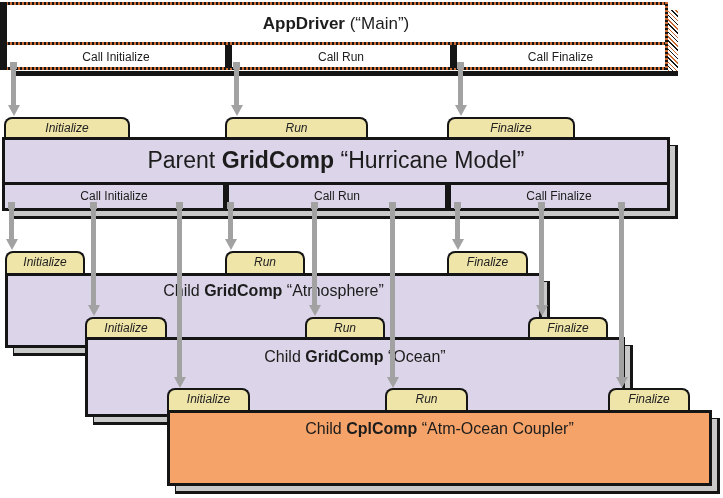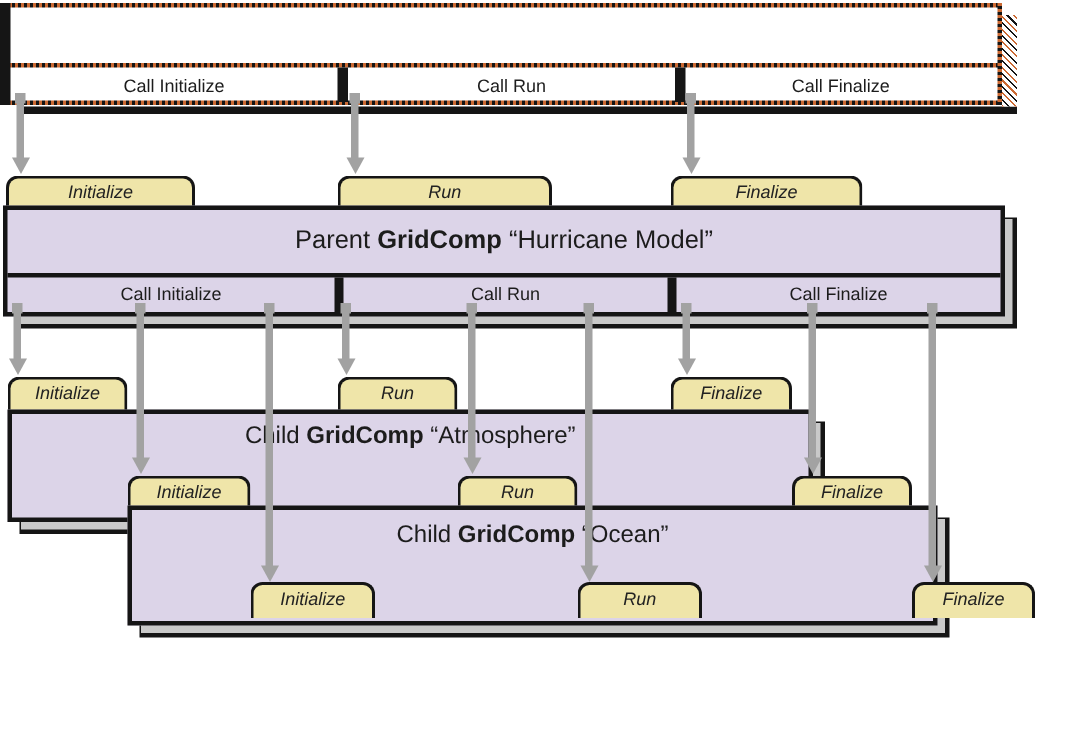--- a/index.html
+++ b/index.html
@@ -38,21 +38,21 @@
   
   .tab{position:absolute;box-sizing:border-box;background:var(--tab-cream);
        border:2px solid var(--border-black);border-bottom:none;border-radius:8px 8px 0 0;
        text-align:center;font-style:italic;font-size:12px;line-height:19px;color:#222;}
   
   .comp{position:absolute;box-sizing:border-box;background:var(--box-purple);
         border:3px solid var(--border-black);
         box-shadow:7px 7px 0 -2px var(--shadow-gray),8px 8px 0 0 var(--border-black);}
   .comp.orange{background:var(--box-orange);}
   .ctitle{text-align:center;font-size:16px;line-height:18px;}
-  #parent-box .ptitle{position:absolute;left:0;right:0;top:0;height:40px;line-height:40px;text-align:center;font-size:17px;}
+  #parent-box .ptitle{position:absolute;left:0;right:0;top:0;height:40px;line-height:40px;text-align:center;font-size:23px;}
   #parent-callrow{position:absolute;left:0;right:0;top:42px;bottom:0;border-top:3px solid var(--border-black);display:flex;}
   #parent-callrow .pcell{line-height:23px;text-align:center;font-size:12px;}
   #parent-callrow .pdiv{width:6px;background:var(--border-black);}
   .bold{font-weight:bold;}
   
   .arrow{position:absolute;width:12px;z-index:60;}
   .arrow .dot{position:absolute;left:2px;top:0;width:7px;height:7px;background:var(--arrow-gray);}
   .arrow .shaft{position:absolute;left:3px;top:3px;bottom:9px;width:5px;background:var(--arrow-gray);}
   .arrow .head{position:absolute;left:0;bottom:0;width:0;height:0;
        border-left:6px solid transparent;border-right:6px solid transparent;
@@ -66,20 +66,21 @@
   <div id="appdriver-shadow-bottom"></div>
   <div id="appdriver-shadow-right"></div>
 
   <div id="appdriver">
     <div class="dh" style="left:0;right:0;top:0;"></div>
     <div class="dh" style="left:0;right:0;top:40px;"></div>
     <div class="dh" style="left:0;right:0;bottom:0;"></div>
     <div class="dv" style="right:0;top:0;bottom:0;"></div>
     <div class="blackbar-v" style="left:0;top:0;bottom:0;"></div>
 
+    <div class="title"><span class="bold">AppDriver</span><span> (“Main”)</span></div>
 
     <div class="callrow-cell" style="left:7px;width:218px;">Call Initialize</div>
     <div class="blackbar-v" style="left:225px;top:43px;bottom:2px;"></div>
     <div class="callrow-cell" style="left:232px;width:218px;">Call Run</div>
     <div class="blackbar-v" style="left:450px;top:43px;bottom:2px;"></div>
     <div class="callrow-cell" style="left:457px;right:4px;">Call Finalize</div>
   </div>
 
   <div class="tab" style="left:4px;top:117px;width:126px;height:22px;z-index:20;">Initialize</div>
   <div class="tab" style="left:225px;top:117px;width:143px;height:22px;z-index:20;">Run</div>
@@ -109,20 +110,23 @@
   <div class="tab" style="left:528px;top:317px;width:80px;height:22px;z-index:40;">Finalize</div>
 
   <div class="comp" style="left:85px;top:337px;width:540px;height:80px;z-index:40;">
     <div class="ctitle" style="margin-top:8px;"><span>Child </span><span class="bold">GridComp</span><span> “Ocean”</span></div>
   </div>
 
   <div class="tab" style="left:167px;top:388px;width:83px;height:24px;z-index:50;">Initialize</div>
   <div class="tab" style="left:385px;top:388px;width:83px;height:24px;z-index:50;">Run</div>
   <div class="tab" style="left:608px;top:388px;width:82px;height:24px;z-index:50;">Finalize</div>
 
+  <div class="comp orange" style="left:167px;top:410px;width:545px;height:76px;z-index:50;">
+    <div class="ctitle" style="margin-top:7px;"><span>Child </span><span class="bold">CplComp</span><span> “Atm-Ocean Coupler”</span></div>
+  </div>
 
   <div class="arrow" style="left:8px;top:62px;height:54px;">
       <div class="dot"></div>
       <div class="shaft"></div>
       <div class="head"></div>
     </div>
   <div class="arrow" style="left:231px;top:62px;height:54px;">
       <div class="dot"></div>
       <div class="shaft"></div>
       <div class="head"></div>

